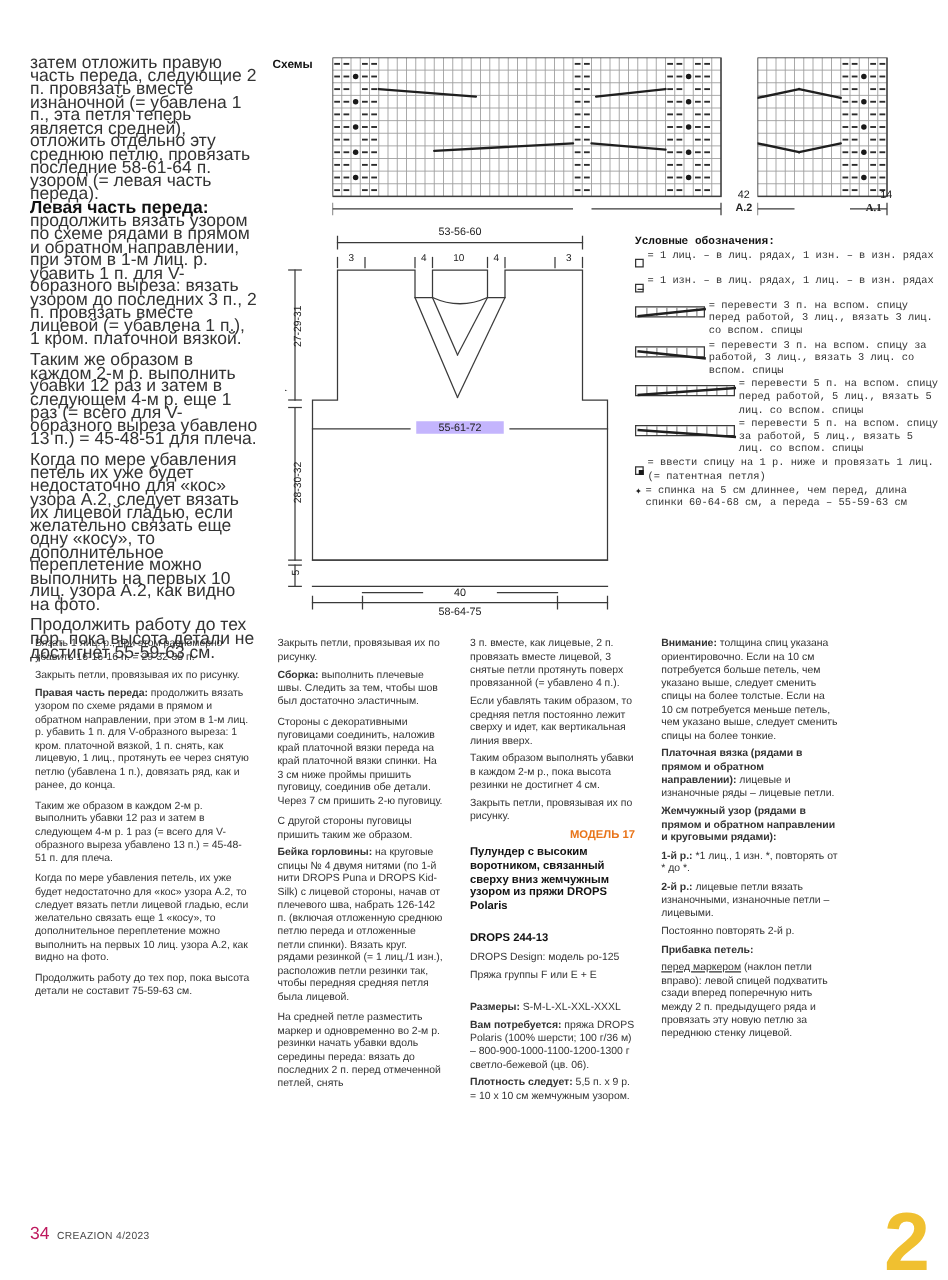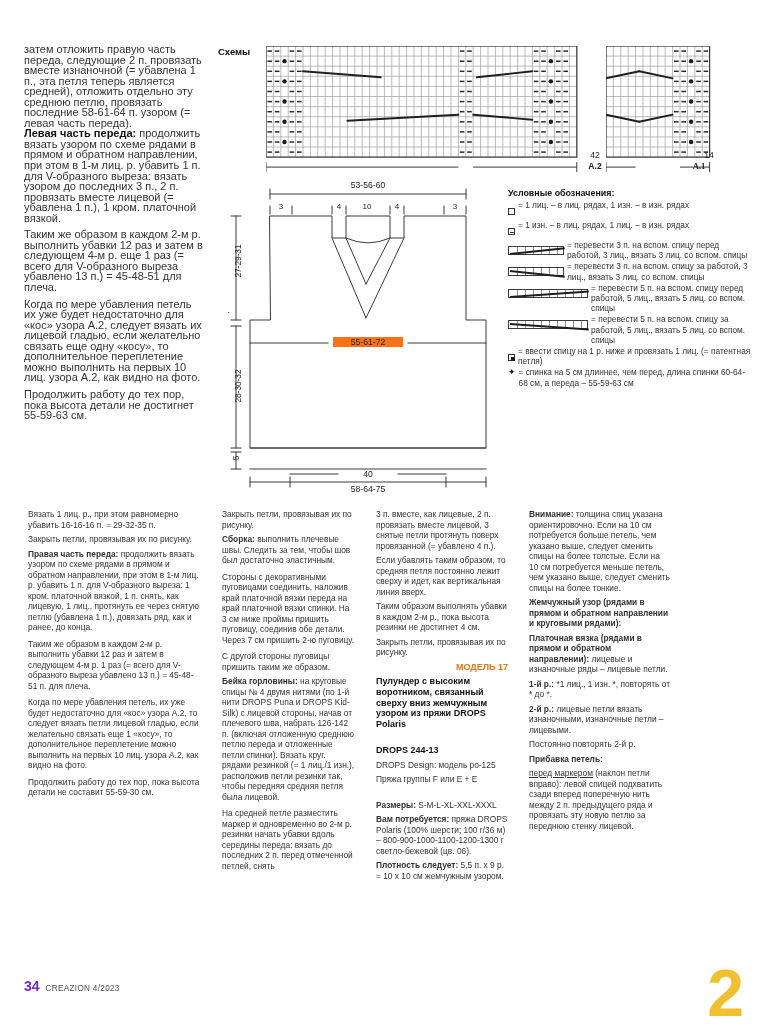--- a/index.html
+++ b/index.html
@@ -9,21 +9,21 @@
     background: #ffffff;
     font-family: "Liberation Sans", sans-serif;
     color: #2b2b2b;
     overflow: hidden;
     position: relative;
   }
   .page { position: relative; width:758px; height:1024px; }
 
   
   p { margin: 0 0 0 0; }
-  .txt { font-size: 11px; line-height: 10.55px; text-align: left; color:#333; }
+  .txt { font-size: 14px; line-height: 10.55px; text-align: left; color:#333; }
   .txt b, .bold { font-weight: bold; color:#111; }
   .u { text-decoration: underline; }
 
   
   #col-left-top {
     position:absolute; left:24px; top:44px; width:182px;
   }
   
   #schemes-label {
     position:absolute; left:218px; top:46px;
@@ -32,21 +32,21 @@
 
   
   .chartbox { position:absolute; }
   .dimlabel { position:absolute; font-size:8.6px; color:#222; text-align:center; }
 
   
   #schematic { position:absolute; left:228px; top:186px; width:280px; height:316px; }
   #schematic svg { display:block; }
 
   
-  #legend { position:absolute; left:508px; top:188px; width:244px; }
+  #legend { position:absolute; left:508px; top:188px; width:244px;font-family:Liberation Mono, monospace; }
   #legend h4 { margin:0 0 2px 0; font-size:8.9px; font-weight:bold; color:#111; }
   .leg-row { display:flex; align-items:flex-start; margin-bottom:1px; }
   .leg-sym { flex:0 0 auto; margin-right:3px; padding-top:1px; }
   .leg-txt { font-size:8.3px; line-height:10.2px; color:#333; }
   .sym-box { display:inline-block; width:7px; height:7px; border:1px solid #333; background:#fff; position:relative; }
   .sym-box.purl::after{ content:""; position:absolute; left:1px; top:2.5px; width:5px;height:1.6px;background:#333;}
   .sym-box.patent::after{ content:""; position:absolute; left:1.5px; top:1.5px; width:4px;height:4px;background:#1a1a1a;}
   .sym-star { font-size:9px; line-height:8px; color:#1a1a1a; }
   .sym-cable { display:inline-block; position:relative; border:1px solid #3a3a3a; background:#fff; }
   .sym-cable .vline { position:absolute; top:0; bottom:0; width:1px; background:#8d8d8d; }
@@ -59,21 +59,21 @@
   #bcol3 { left:372px; top:505px; width:140px; }
   #bcol4 { left:525px; top:505px; width:150px; }
 
   .bodycol p { margin:4px; }
   .sec-orange { color:#e8741a; font-weight:bold; font-size:9px; margin-top:9px;text-align:right; }
   .sec-title { font-weight:bold; color:#111; font-size:9px; line-height:10.8px; }
   .gap { height:7px; }
 
   
   #footer { position:absolute; left:24px; top:978px; display:flex; align-items:baseline; }
-  #pagenum { font-size:14px; font-weight:bold; color:#6d28d9; letter-spacing:0px;}
+  #pagenum { font-size:14px; font-weight:normal; color:#be185d; letter-spacing:0px;}
   #magtitle { font-size:8.2px; color:#4a4a4a; margin-left:6px; letter-spacing:0.3px; }
   #bignum { position:absolute; right:14px; bottom:2px; font-size:66px; font-weight:bold;
             color:#f0c030; line-height:58px; font-family:"Liberation Sans", sans-serif; }
 </style>
 </head>
 <body>
 
 <div class="page">
 
   <div id="col-left-top" class="txt">
@@ -440,21 +440,21 @@
 
     <div class="dimlabel" style="left:110px; top:-6px; width:60px;">53-56-60</div>
     <div class="dimlabel" style="left:44px;  top:16px; width:18px; font-size:8px;">3</div>
     <div class="dimlabel" style="left:102px; top:16px; width:18px; font-size:8px;">4</div>
     <div class="dimlabel" style="left:130px; top:16px; width:18px; font-size:8px;">10</div>
     <div class="dimlabel" style="left:160px; top:16px; width:18px; font-size:8px;">4</div>
     <div class="dimlabel" style="left:218px; top:16px; width:18px; font-size:8px;">3</div>
     <div class="dimlabel" style="left:-20px; top:70px; width:60px; transform:rotate(-90deg); font-size:8.3px;">27-29-31</div>
     <div class="dimlabel" style="left:-20px; top:195px; width:60px; transform:rotate(-90deg); font-size:8.3px;">28-30-32</div>
     <div class="dimlabel" style="left:-3px; top:267px; width:22px; transform:rotate(-90deg); font-size:8.3px;">5</div>
-    <div class="dimlabel" style="left:105px; top:151px; width:70px; background:#f97316;">55-61-72</div>
+    <div class="dimlabel" style="left:105px; top:151px; width:70px; background:#c4b5fd;">55-61-72</div>
     <div class="dimlabel" style="left:112px; top:283px; width:56px;">40</div>
     <div class="dimlabel" style="left:108px; top:298px; width:64px;">58-64-75</div>
   </div>
 
   <div id="legend">
     <h4>Условные обозначения:</h4>
 
     <div class="leg-row">
       <span class="leg-sym"><span class="sym-box"></span></span>
       <span class="leg-txt">= 1 лиц. – в лиц. рядах, 1 изн. – в изн. рядах</span>
@@ -527,21 +527,21 @@
       <span class="leg-txt">= спинка на 5 см длиннее, чем перед, длина спинки 60-64-68 см, а переда – 55-59-63 см</span>
     </div>
   </div>
 
   <div id="bcol1" class="bodycol">
     <p>Вязать 1 лиц. р., при этом равномерно убавить 16-16-16 п. = 29-32-35 п.</p>
     <p>Закрыть петли, провязывая их по рисунку.</p>
     <p><b>Правая часть переда:</b><span> продолжить вязать узором по схеме рядами в прямом и обратном направлении, при этом в 1-м лиц. р. убавить 1 п. для V-образного выреза: 1 кром. платочной вязкой, 1 п. снять, как лицевую, 1 лиц., протянуть ее через снятую петлю (убавлена 1 п.), довязать ряд, как и ранее, до конца.</span></p>
     <p style="margin-top:6px">Таким же образом в каждом 2-м р. выполнить убавки 12 раз и затем в следующем 4-м р. 1 раз (= всего для V-образного выреза убавлено 13 п.) = 45-48-51 п. для плеча.</p>
     <p style="margin-top:6px">Когда по мере убавления петель, их уже будет недостаточно для «кос» узора А.2, то следует вязать петли лицевой гладью, если желательно связать еще 1 «косу», то дополнительное переплетение можно выполнить на первых 10 лиц. узора А.2, как видно на фото.</p>
-    <p style="margin-top:6px">Продолжить работу до тех пор, пока высота детали не составит 55-59-30 см.</p>
+    <p style="margin-top:6px">Продолжить работу до тех пор, пока высота детали не составит 75-59-63 см.</p>
   </div>
 
   <div id="bcol2" class="bodycol">
     <p>Закрыть петли, провязывая их по рисунку.</p>
     <p><b>Сборка:</b><span> выполнить плечевые швы. Следить за тем, чтобы шов был достаточно эластичным.</span></p>
     <p style="margin-top:6px">Стороны с декоративными пуговицами соединить, наложив край платочной вязки переда на край платочной вязки спинки. На 3 см ниже проймы пришить пуговицу, соединив обе детали. Через 7 см пришить 2-ю пуговицу.</p>
     <p style="margin-top:6px">С другой стороны пуговицы пришить таким же образом.</p>
     <p style="margin-top:2px"><b>Бейка горловины:</b><span> на круговые спицы № 4 двумя нитями (по 1-й нити DROPS Puna и DROPS Kid-Silk) с лицевой стороны, начав от плечевого шва, набрать 126-142 п. (включая отложенную среднюю петлю переда и отложенные петли спинки). Вязать круг. рядами резинкой (= 1 лиц./1 изн.), расположив петли резинки так, чтобы передняя средняя петля была лицевой.</span></p>
     <p style="margin-top:6px">На средней петле разместить маркер и одновременно во 2-м р. резинки начать убавки вдоль середины переда: вязать до последних 2 п. перед отмеченной петлей, снять</p>
   </div>
@@ -558,22 +558,22 @@
     <p>DROPS Design: модель ро-125</p>
     <p>Пряжа группы F или E + E</p>
     <div class="gap"></div>
     <p><b>Размеры:</b><span> S-M-L-XL-XXL-XXXL</span></p>
     <p><b>Вам потребуется:</b><span> пряжа DROPS Polaris (100% шерсти; 100 г/36 м) – 800-900-1000-1100-1200-1300 г светло-бежевой (цв. 06).</span></p>
     <p><b>Плотность следует:</b><span> 5,5 п. х 9 р. = 10 х 10 см жемчужным узором.</span></p>
   </div>
 
   <div id="bcol4" class="bodycol">
     <p><b>Внимание:</b><span> толщина спиц указана ориентировочно. Если на 10 см потребуется больше петель, чем указано выше, следует сменить спицы на более толстые. Если на 10 см потребуется меньше петель, чем указано выше, следует сменить спицы на более тонкие.</span></p>
+    <p><b>Платочная вязка (рядами в прямом и обратном направлении):</b><span> лицевые и изнаночные ряды – лицевые петли.</span></p>
     <p><b>Жемчужный узор (рядами в прямом и обратном направлении и круговыми рядами):</b></p>
-    <p><b>Платочная вязка (рядами в прямом и обратном направлении):</b><span> лицевые и изнаночные ряды – лицевые петли.</span></p>
     <p><b>1-й р.:</b><span> *1 лиц., 1 изн. *, повторять от * до *.</span></p>
     <p><b>2-й р.:</b><span> лицевые петли вязать изнаночными, изнаночные петли – лицевыми.</span></p>
     <p>Постоянно повторять 2-й р.</p>
     <p><b>Прибавка петель:</b></p>
     <p><span class="u">перед маркером</span><span> (наклон петли вправо): левой спицей подхватить сзади вперед поперечную нить между 2 п. предыдущего ряда и провязать эту новую петлю за переднюю стенку лицевой.</span></p>
   </div>
 
   <div id="footer">
     <span id="pagenum">34</span>
     <span id="magtitle">CREAZION 4/2023</span>

